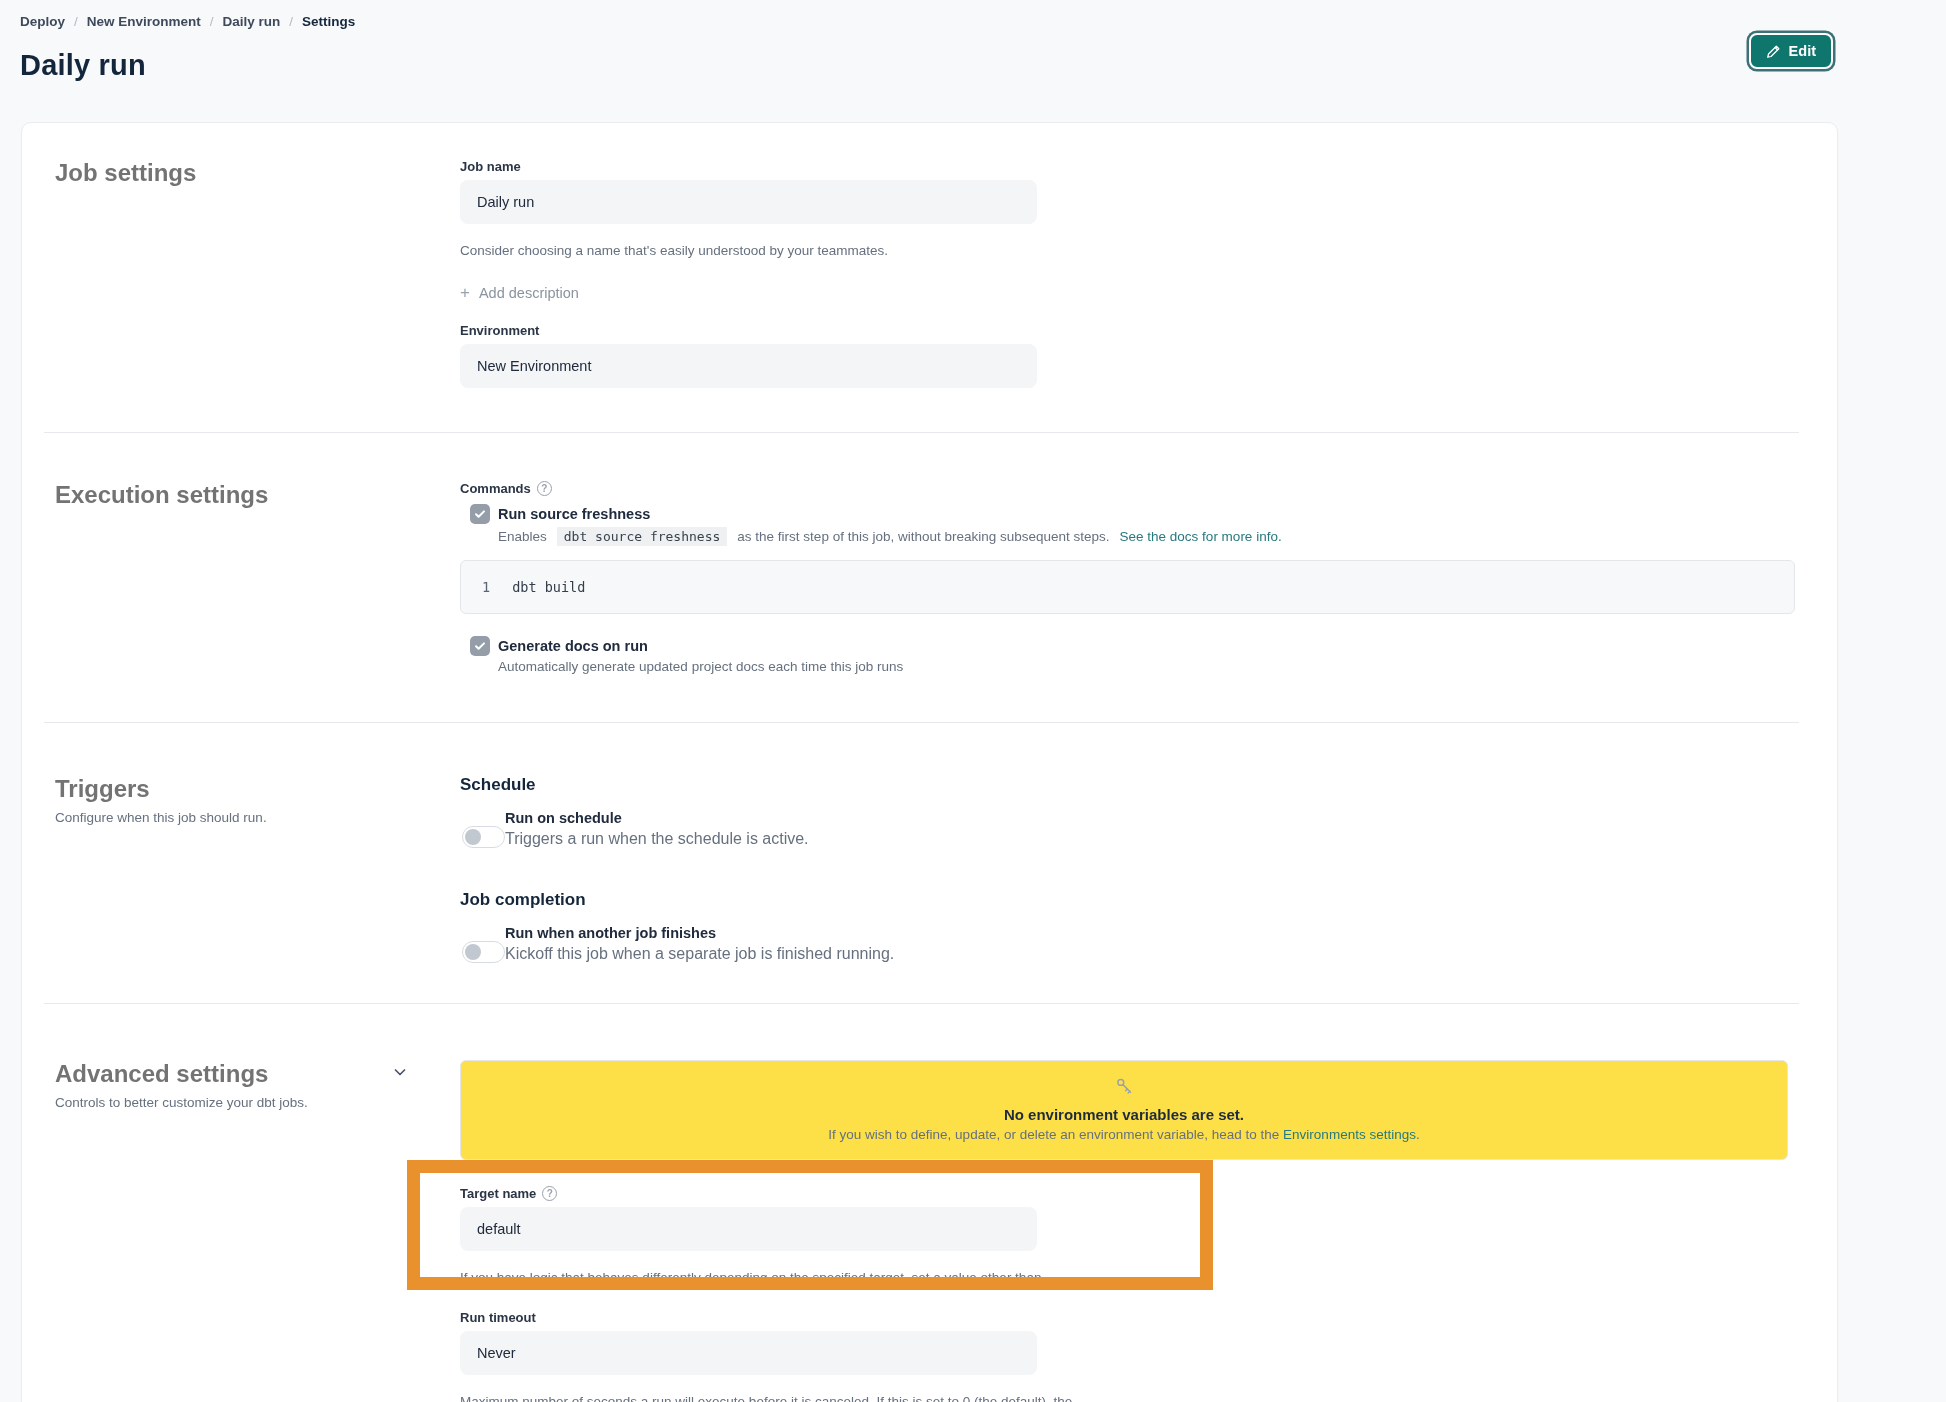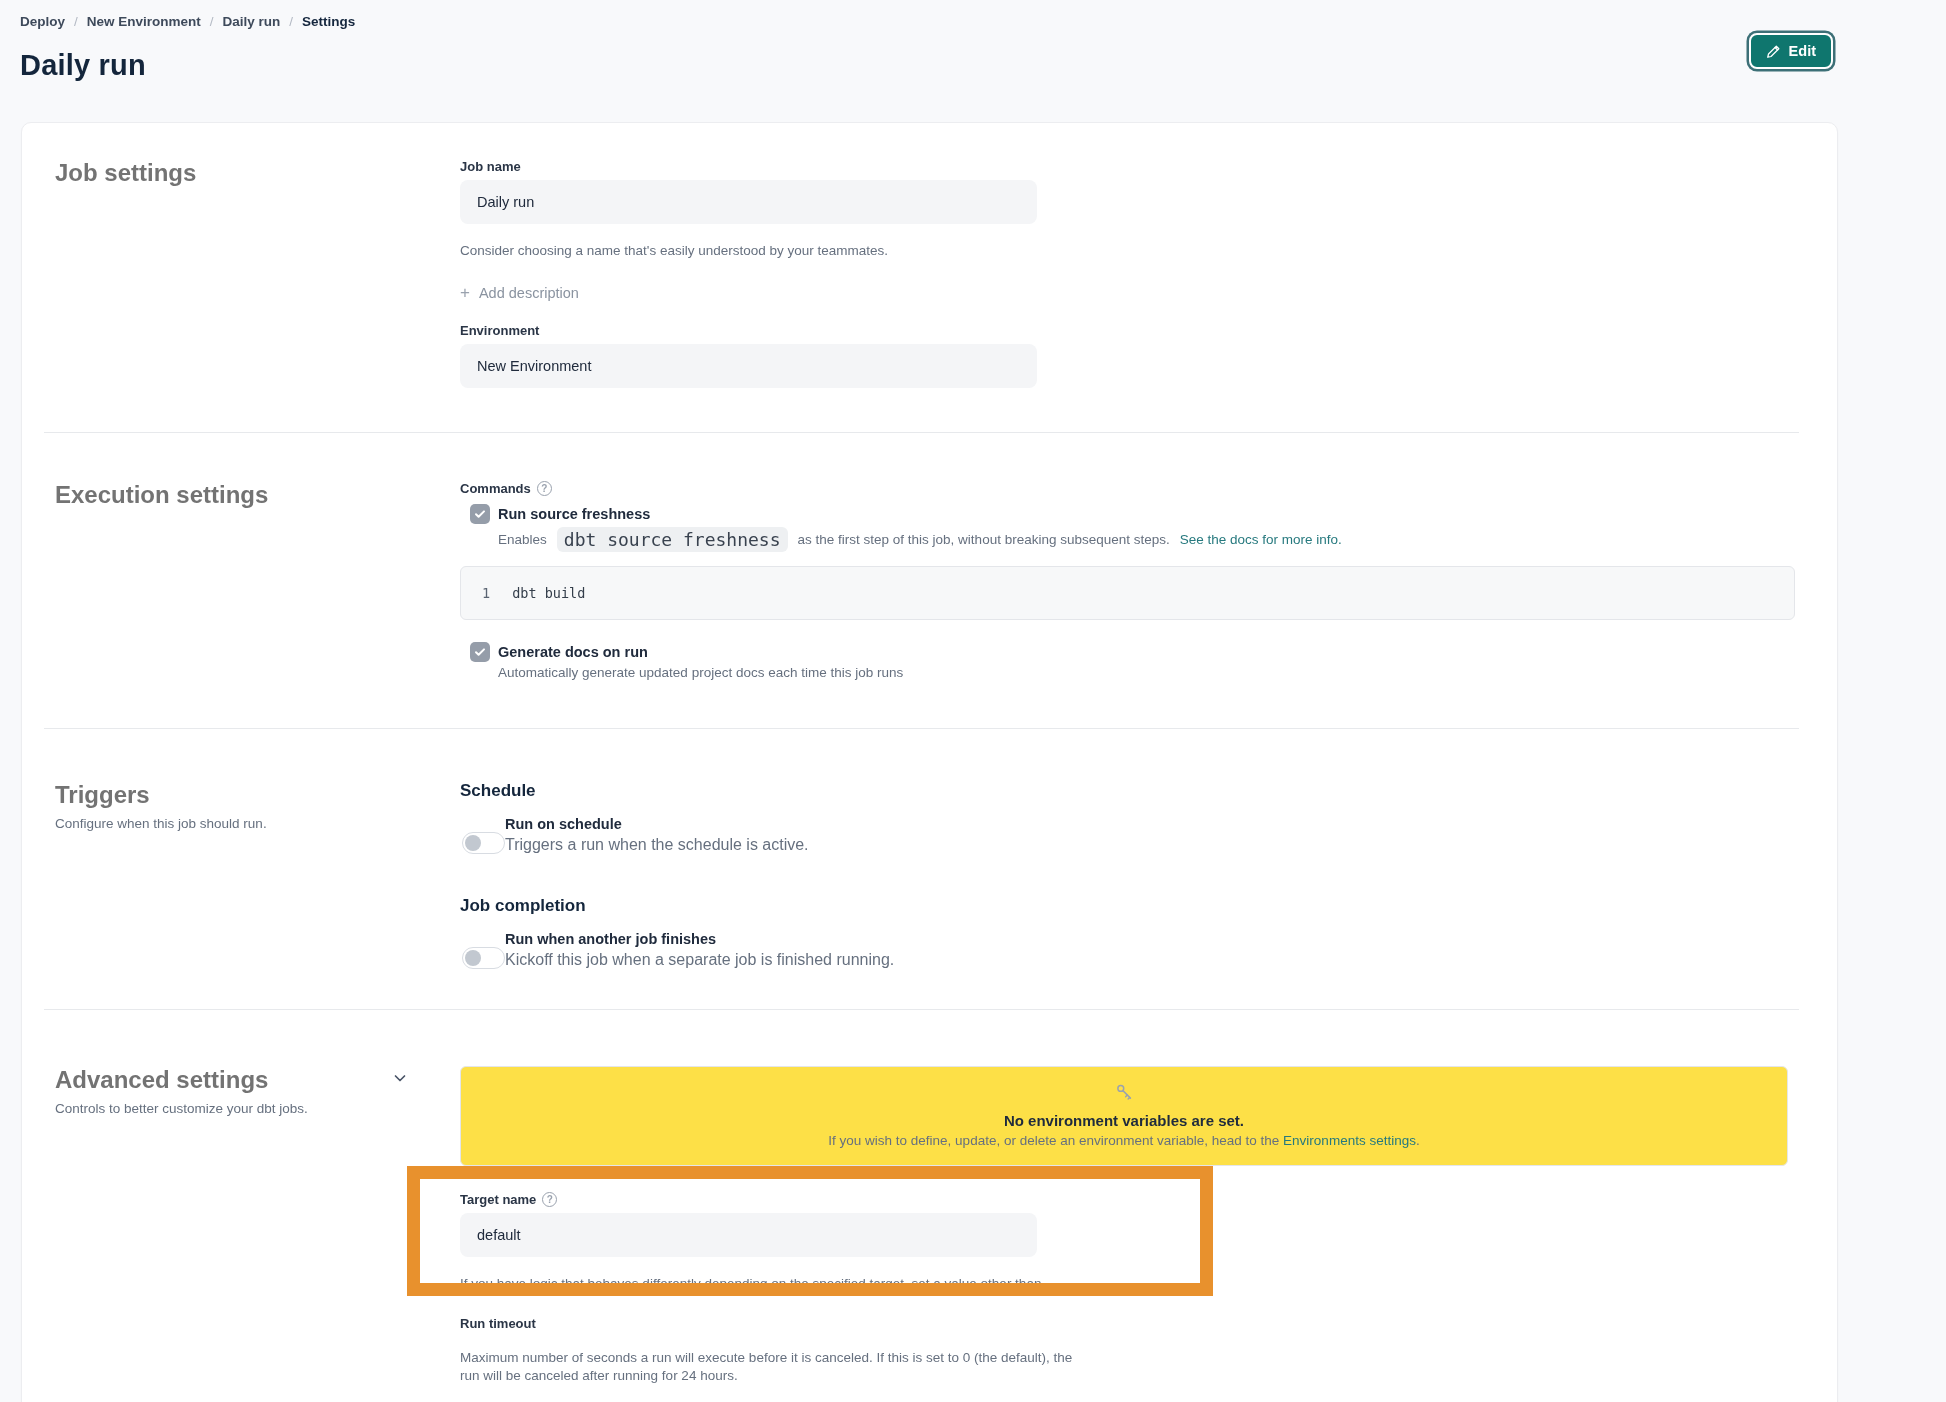--- a/index.html
+++ b/index.html
@@ -64,22 +64,22 @@
   .sec-2 { padding-top:48px; padding-bottom:48px; }
   .check-row { display:flex; align-items:center; gap:8px; padding-left:10px; margin-top:8px; }
   .checkbox {
     width:20px; height:20px; border-radius:5px; background:#959DA9;
     display:flex; align-items:center; justify-content:center; flex:0 0 auto;
   }
   .check-label { font-size:14.5px; font-weight:700; color:#202B3D; }
   .check-desc { margin-left:38px; margin-top:3px; font-size:13.5px; color:#66707F; display:flex; align-items:center; flex-wrap:wrap; gap:10px; }
   .code-chip {
     font-family:"DejaVu Sans Mono","Liberation Mono",monospace;
-    font-size:18px; background:#EEF0F2; color:#39424F;
-    padding:2px 7px; border-radius:6px;
+    font-size:13px; background:#EEF0F2; color:#39424F;
+    padding:2px 7px; border-radius:0;
   }
   a.t-link { color:#26797E; text-decoration:none; cursor:pointer; }
   .code-editor {
     margin-top:14px; width:100%; max-width:1336px; height:54px;
     background:#F7F8F9; border:1px solid #E4E6EA; border-radius:6px;
     display:flex; align-items:center; padding:0 0 0 21px;
     font-family:"DejaVu Sans Mono","Liberation Mono",monospace; font-size:13.5px;
   }
   .code-ln { color:#5A6472; margin-right:22px; }
   .code-txt { color:#343E4B; }
@@ -280,18 +280,19 @@
         <div class="f-label">
           <span>Target name</span>
           <span class="q-icon">?</span>
         </div>
         <div class="f-input">default</div>
         <div class="f-help" style="max-width:585px;">If you have logic that behaves differently depending on the specified target, set a value other than default.</div>
       </div>
 
       <div class="rt-group">
         <div class="f-label">Run timeout</div>
+        <div class="f-input">Never</div>
         <div class="f-help">Maximum number of seconds a run will execute before it is canceled. If this is set to 0 (the default), the run will be canceled after running for 24 hours.</div>
       </div>
     </div>
   </section>
 
 </div>
 
 </body></html>

